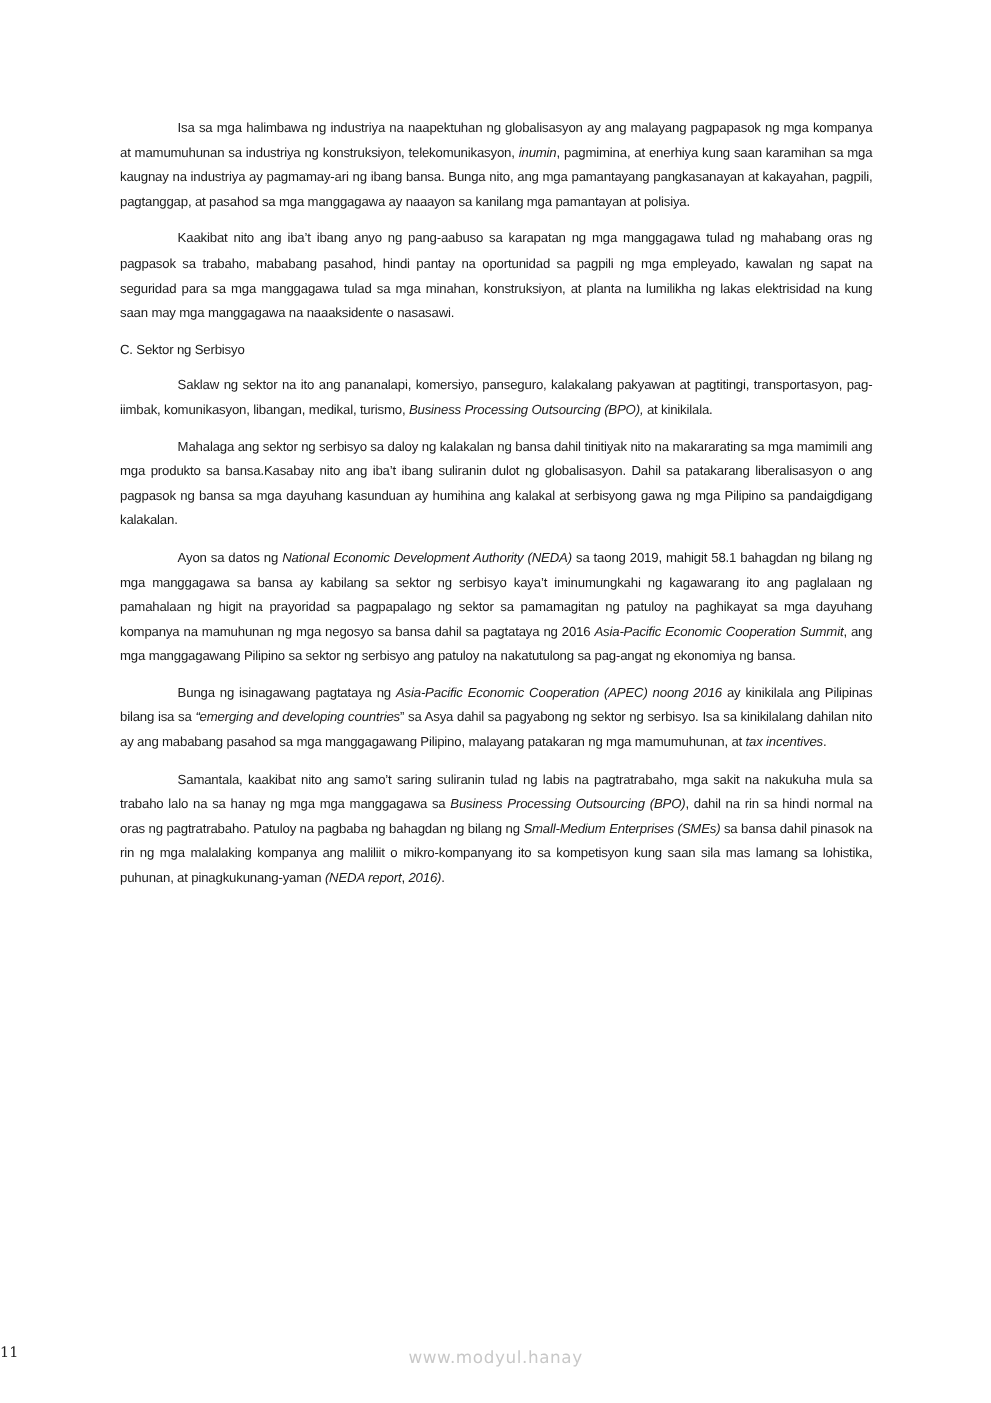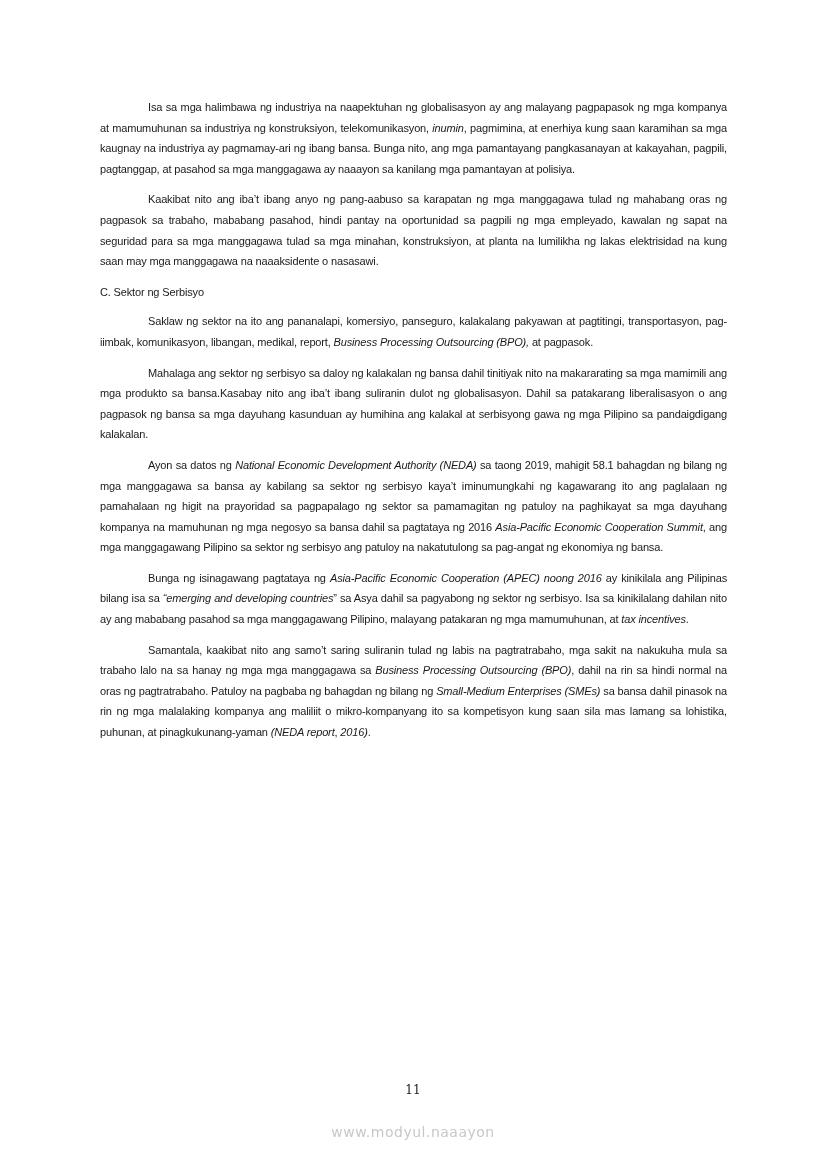--- a/index.html
+++ b/index.html
@@ -8,21 +8,21 @@
     position: absolute; left: 100px; top: 97px; width: 627px;
     font-family: "Liberation Sans", sans-serif;
     font-size: 11px; line-height: 20.6px; color: #1a1a1a;
     letter-spacing: -0.15px;
   }
   .para { text-align: justify; text-indent: 48px; margin: 0 0 10px 0; }
   .heading { margin: 0 0 9px 0; text-indent: 0; }
   .heading b { font-weight: normal; }
   .i { font-style: italic; }
   .page-number {
-    position: absolute; left: 0; width: 826px; top: 1083px; text-align: center;
+    position: absolute; left: 0; width: 826px; top: 1120px; text-align: left;
     font-family: "DejaVu Serif", serif; font-size: 12px; color: #222;
   }
   .watermark {
     position: absolute; left: 0; width: 826px; top: 1124px; text-align: center;
     font-family: "DejaVu Sans", sans-serif; font-size: 14px; color: #c8c8c8; letter-spacing: 0.5px;
   }
 </style>
 </head>
 <body>
 
@@ -30,22 +30,22 @@
   <div>
       <p class="para"><span>Isa sa mga halimbawa ng industriya na naapektuhan ng globalisasyon ay ang malayang pagpapasok ng mga kompanya at mamumuhunan sa industriya ng konstruksiyon, telekomunikasyon, </span><span class="i">inumin</span><span>, pagmimina, at enerhiya kung saan karamihan sa mga kaugnay na industriya ay pagmamay-ari ng ibang bansa. Bunga nito, ang mga pamantayang pangkasanayan at kakayahan, pagpili, pagtanggap, at pasahod sa mga manggagawa ay naaayon sa kanilang mga pamantayan at polisiya.</span></p>
       <p class="para"><span>Kaakibat nito ang iba’t ibang anyo ng pang-aabuso sa karapatan ng mga manggagawa tulad ng mahabang oras ng pagpasok sa trabaho, mababang pasahod, hindi pantay na oportunidad sa pagpili ng mga empleyado, kawalan ng sapat na seguridad para sa mga manggagawa tulad sa mga minahan, konstruksiyon, at planta na lumilikha ng lakas elektrisidad na kung saan may mga manggagawa na naaaksidente o nasasawi.</span></p>
     </div>
 
   <p class="heading">
     <span>C. </span><b>Sektor ng Serbisyo</b>
   </p>
 
   <div>
-      <p class="para"><span>Saklaw ng sektor na ito ang pananalapi, komersiyo, panseguro, kalakalang pakyawan at pagtitingi, transportasyon, pag-iimbak, komunikasyon, libangan, medikal, report, </span><span class="i">Business Processing Outsourcing (BPO),</span><span> at pagpasok.</span></p>
+      <p class="para"><span>Saklaw ng sektor na ito ang pananalapi, komersiyo, panseguro, kalakalang pakyawan at pagtitingi, transportasyon, pag-iimbak, komunikasyon, libangan, medikal, turismo, </span><span class="i">Business Processing Outsourcing (BPO),</span><span> at kinikilala.</span></p>
       <p class="para"><span>Mahalaga ang sektor ng serbisyo sa daloy ng kalakalan ng bansa dahil tinitiyak nito na makararating sa mga mamimili ang mga produkto sa bansa.Kasabay nito ang iba’t ibang suliranin dulot ng globalisasyon. Dahil sa patakarang liberalisasyon o ang pagpasok ng bansa sa mga dayuhang kasunduan ay humihina ang kalakal at serbisyong gawa ng mga Pilipino sa pandaigdigang kalakalan.</span></p>
       <p class="para"><span>Ayon sa datos ng </span><span class="i">National Economic Development Authority (NEDA)</span><span> sa taong 2019, mahigit 58.1 bahagdan ng bilang ng mga manggagawa sa bansa ay kabilang sa sektor ng serbisyo kaya’t iminumungkahi ng kagawarang ito ang paglalaan ng pamahalaan ng higit na prayoridad sa pagpapalago ng sektor sa pamamagitan ng patuloy na paghikayat sa mga dayuhang kompanya na mamuhunan ng mga negosyo sa bansa dahil sa pagtataya ng 2016 </span><span class="i">Asia-Pacific Economic Cooperation Summit</span><span>, ang mga manggagawang Pilipino sa sektor ng serbisyo ang patuloy na nakatutulong sa pag-angat ng ekonomiya ng bansa.</span></p>
       <p class="para"><span> Bunga ng isinagawang pagtataya ng </span><span class="i">Asia-Pacific Economic Cooperation (APEC) noong 2016</span><span> ay kinikilala ang Pilipinas bilang isa sa </span><span class="i">“emerging and developing countries</span><span>” sa Asya dahil sa pagyabong ng sektor ng serbisyo. Isa sa kinikilalang dahilan nito ay ang mababang pasahod sa mga manggagawang Pilipino, malayang patakaran ng mga mamumuhunan, at </span><span class="i">tax incentives</span><span>.</span></p>
       <p class="para"><span>Samantala, kaakibat nito ang samo’t saring suliranin tulad ng labis na pagtratrabaho, mga sakit na nakukuha mula sa trabaho lalo na sa hanay ng mga mga manggagawa sa </span><span class="i">Business Processing Outsourcing (BPO)</span><span>, dahil na rin sa hindi normal na oras ng pagtratrabaho. Patuloy na pagbaba ng bahagdan ng bilang ng </span><span class="i">Small-Medium Enterprises (SMEs)</span><span> sa bansa dahil pinasok na rin ng mga malalaking kompanya ang maliliit o mikro-kompanyang ito sa kompetisyon kung saan sila mas lamang sa lohistika, puhunan, at pinagkukunang-yaman </span><span class="i">(NEDA report</span><span>, </span><span class="i">2016)</span><span>.</span></p>
     </div>
 </div>
 
 <div class="page-number">11</div>
-<div class="watermark">www.modyul.naaayon</div>
+<div class="watermark">www.modyul.hanay</div>
 
 </body></html>

